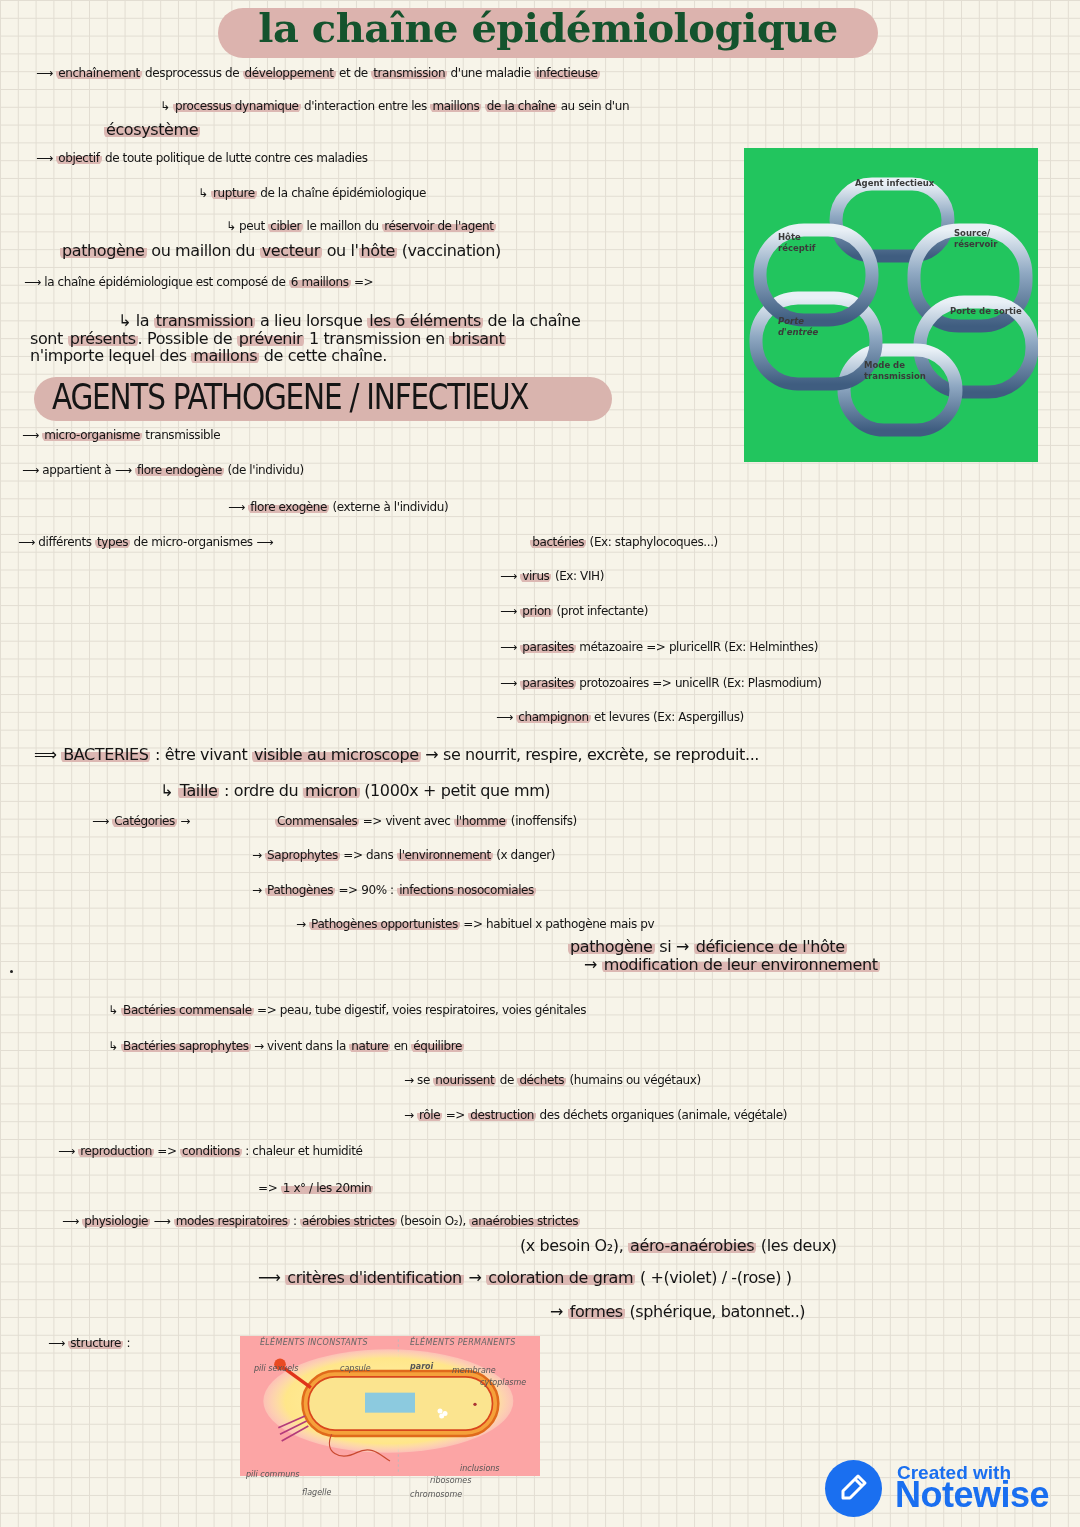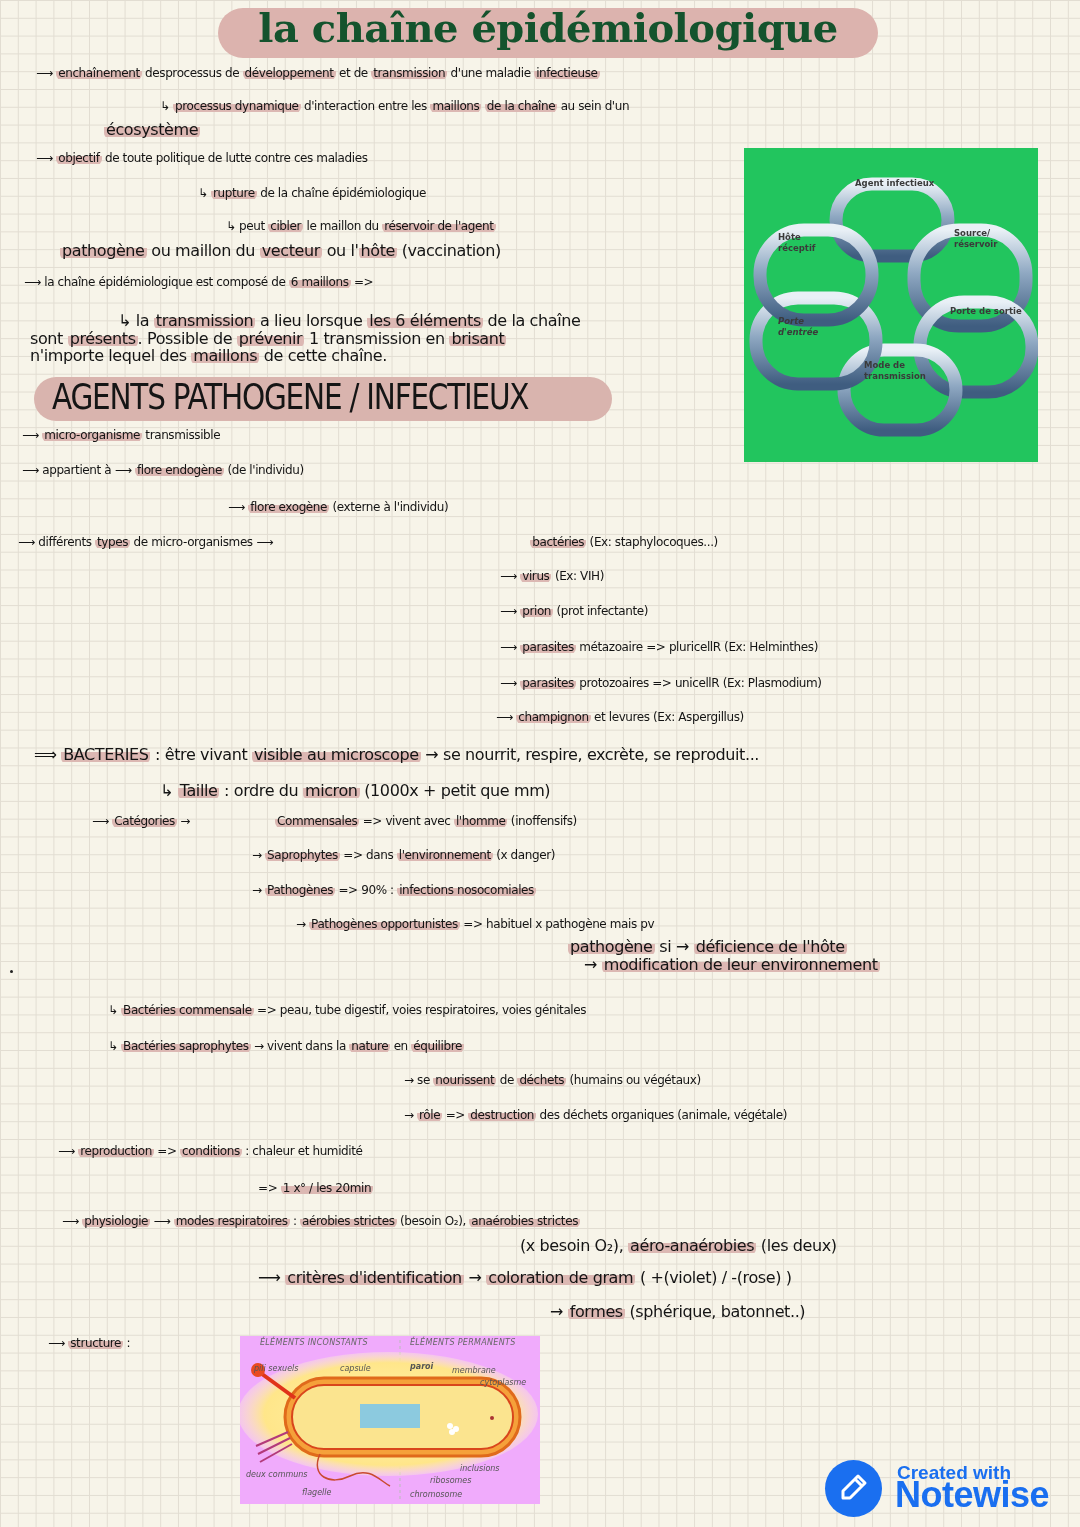--- a/index.html
+++ b/index.html
@@ -32,21 +32,21 @@
     letter-spacing: -1.5px; color: #151515; transform: scaleX(0.82); transform-origin: left center;
   }
   .arrow { font-family: "DejaVu Sans", sans-serif; }
 
   
   .chain-box { left: 744px; top: 148px; width: 294px; height: 314px; background: #22c55e; }
   .chain-box svg { width: 100%; height: 100%; }
   .chain-label { position: absolute; font-family: "DejaVu Sans", sans-serif; font-size: 8.5px; color: #3a3a3a; font-weight: bold; line-height: 11px; }
 
   
-  .bact-box { left: 240px; top: 1336px; width: 300px; height: 168px; background: #f0abfc; }
+  .bact-box { left: 240px; top: 1336px; width: 300px; height: 140px; background: #fca5a5; }
   .bact-box svg { width: 100%; height: 100%; }
   .bact-label { position: absolute; font-family: "DejaVu Sans", sans-serif; font-style: italic; font-size: 8px; color: #555; }
   .bact-head { position: absolute; font-family: "DejaVu Sans", sans-serif; font-style: italic; font-size: 8px; color: #666; letter-spacing: 0.3px; }
 
   
   .nw-circle { left: 825px; top: 1460px; width: 57px; height: 57px; border-radius: 50%; background: #1a6ff0; }
   .nw-small { left: 897px; top: 1462px; font-family: "Liberation Sans", sans-serif; font-weight: bold; font-size: 19px; color: #1a6ff0; }
   .nw-big { left: 895px; top: 1474px; font-family: "Liberation Sans", sans-serif; font-weight: bold; font-size: 36px; color: #1a6ff0; letter-spacing: -0.5px; }
 </style>
 </head>
@@ -280,21 +280,21 @@
     <line x1="52" y1="108" x2="20" y2="126" stroke="#b33a7a" stroke-width="2"></line>
     <path d="M80 118 C70 140, 90 150, 110 140 S140 145, 150 150" stroke="#c94a30" stroke-width="1.5" fill="none"></path>
   </svg>
   <div class="bact-head" style="left:20px; top:2px;">ÉLÉMENTS INCONSTANTS</div>
   <div class="bact-head" style="left:170px; top:2px;">ÉLÉMENTS PERMANENTS</div>
   <div class="bact-label" style="left:14px; top:28px;">pili sexuels</div>
   <div class="bact-label" style="left:100px; top:28px;">capsule</div>
   <div class="bact-label" style="left:170px; top:26px;font-weight:bold;">paroi</div>
   <div class="bact-label" style="left:212px; top:30px;">membrane</div>
   <div class="bact-label" style="left:240px; top:42px;">cytoplasme</div>
-  <div class="bact-label" style="left:6px; top:134px;">deux communs</div>
+  <div class="bact-label" style="left:6px; top:134px;">pili communs</div>
   <div class="bact-label" style="left:62px; top:152px;">flagelle</div>
   <div class="bact-label" style="left:220px; top:128px;">inclusions</div>
   <div class="bact-label" style="left:190px; top:140px;">ribosomes</div>
   <div class="bact-label" style="left:170px; top:154px;">chromosome</div>
 </div>
 
 <div class="abs nw-circle">
   <svg viewBox="0 0 57 57" width="57" height="57">
     <path d="M18 38 L18 31 L33 16 L40 23 L25 38 Z M30 19 L37 26" fill="none" stroke="#fff" stroke-width="3" stroke-linejoin="round"></path>
   </svg>

